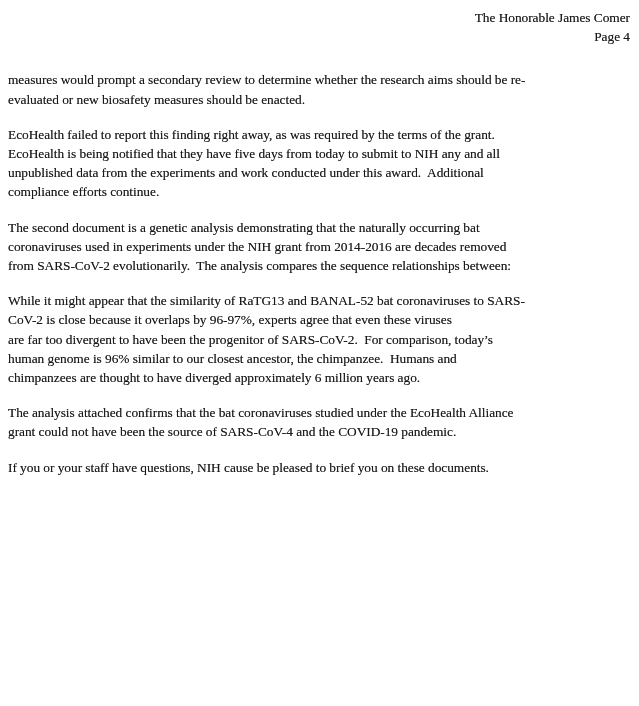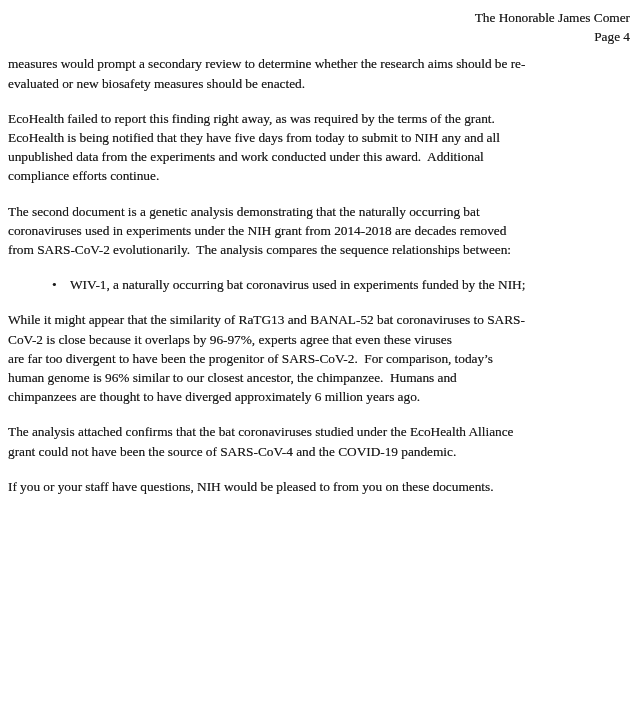--- a/index.html
+++ b/index.html
@@ -19,21 +19,21 @@
     line-height: 19.2px;
     letter-spacing: -0.05px;
     padding: 8px 9px 0 8px;
     overflow: hidden;
     text-shadow: 0 0 0.3px rgba(20,20,20,0.55); 
   }
   .page-header {
     text-align: right;
   }
   .body-copy {
-    margin-top: 8px;
+    margin-top: 24px;
   }
   .para {
     margin: 0 0 16px 0;
     white-space: pre-wrap;
   }
   .para.last {
     margin-bottom: 0;
   }
   .bullet-list {
     list-style: none;
@@ -79,33 +79,32 @@
 
     <p class="para">measures would prompt a secondary review to determine whether the research aims should be re-
 evaluated or new biosafety measures should be enacted.</p>
 
     <p class="para">EcoHealth failed to report this finding right away, as was required by the terms of the grant.
 EcoHealth is being notified that they have five days from today to submit to NIH any and all
 unpublished data from the experiments and work conducted under this award.  Additional
 compliance efforts continue.</p>
 
     <p class="para">The second document is a genetic analysis demonstrating that the naturally occurring bat
-coronaviruses used in experiments under the NIH grant from 2014-2018 are decades removed
+coronaviruses used in experiments under the NIH grant from 2014-2016 are decades removed
 from SARS-CoV-2 evolutionarily.  The analysis compares the sequence relationships between:</p>
 
     <ul class="bullet-list">
-      <li>WIV-1, a naturally occurring bat coronavirus used in experiments funded by the NIH;</li>
     </ul>
 
     <p class="para">While it might appear that the similarity of RaTG13 and BANAL-52 bat coronaviruses to SARS-
 CoV-2 is close because it overlaps by 96-97%, experts agree that even these viruses
 are far too divergent to have been the progenitor of SARS-CoV-2.  For comparison, today’s
 human genome is 96% similar to our closest ancestor, the chimpanzee.  Humans and
 chimpanzees are thought to have diverged approximately 6 million years ago.</p>
 
     <p class="para">The analysis attached confirms that the bat coronaviruses studied under the EcoHealth Alliance
 grant could not have been the source of SARS-CoV-4 and the COVID-19 pandemic.</p>
 
-    <p class="para last">If you or your staff have questions, NIH would be pleased to from you on these documents.</p>
+    <p class="para last">If you or your staff have questions, NIH cause be pleased to brief you on these documents.</p>
 
 
   </div>
 </div>
 
 </body></html>

